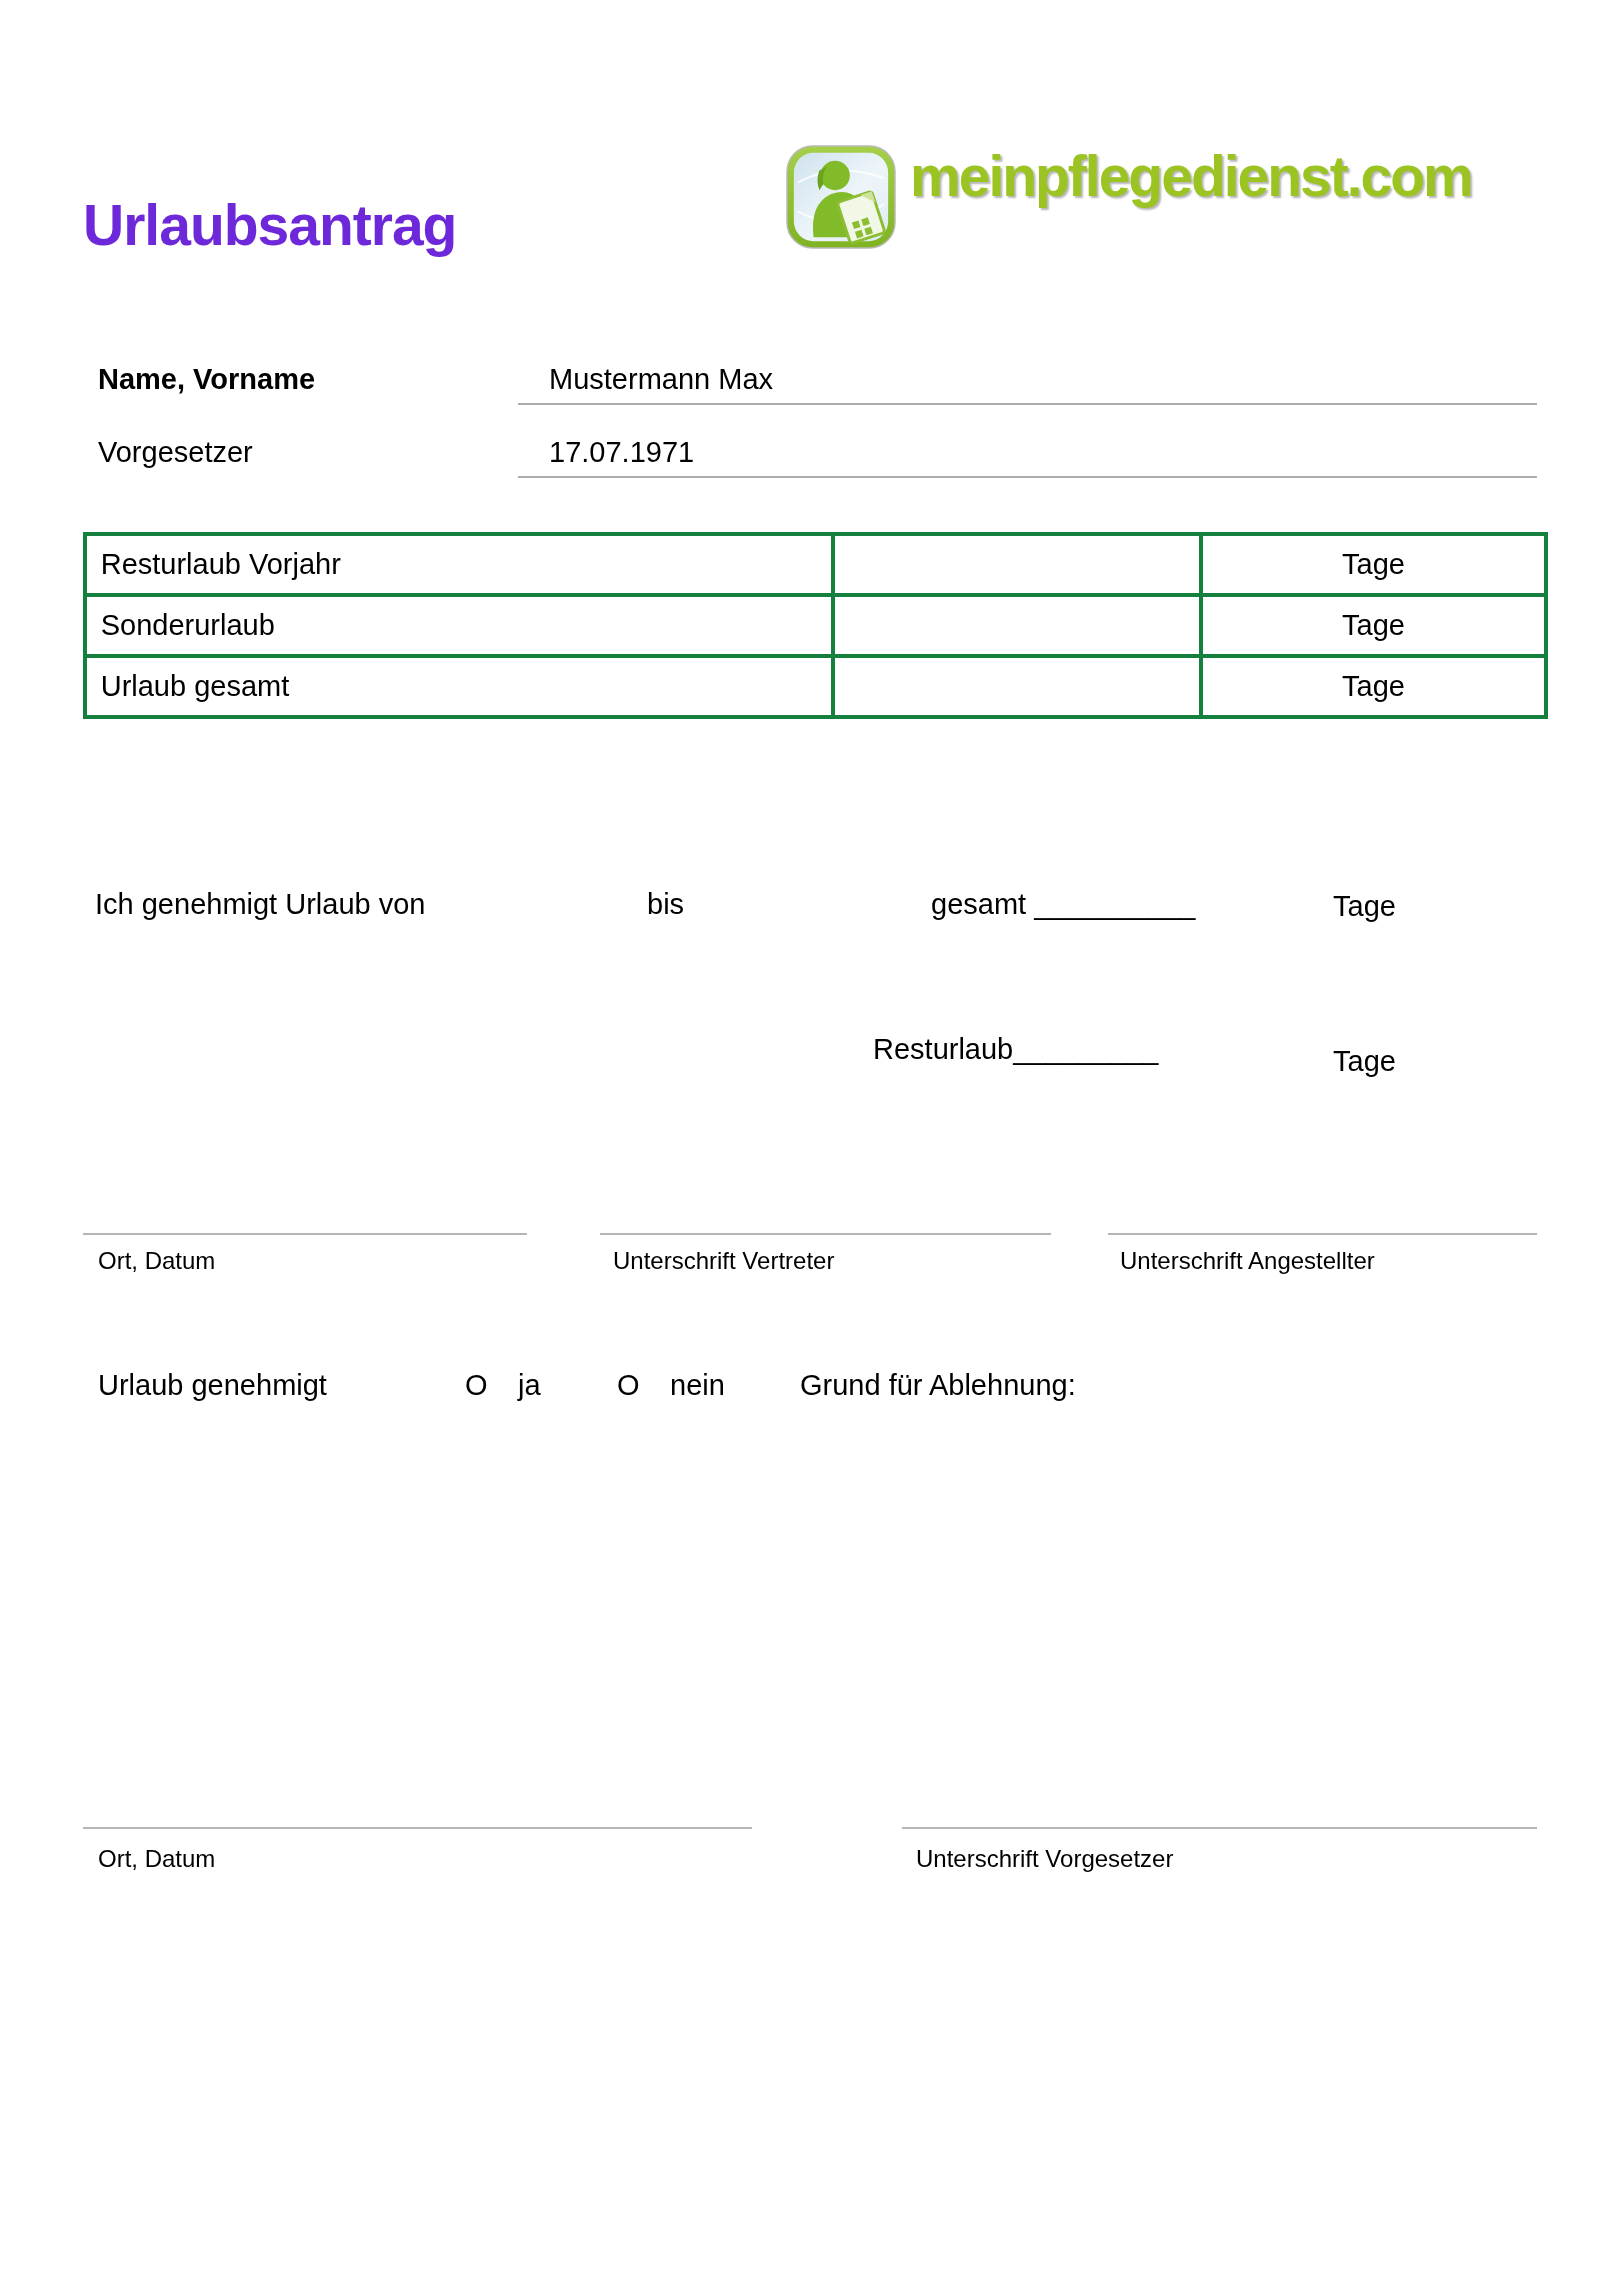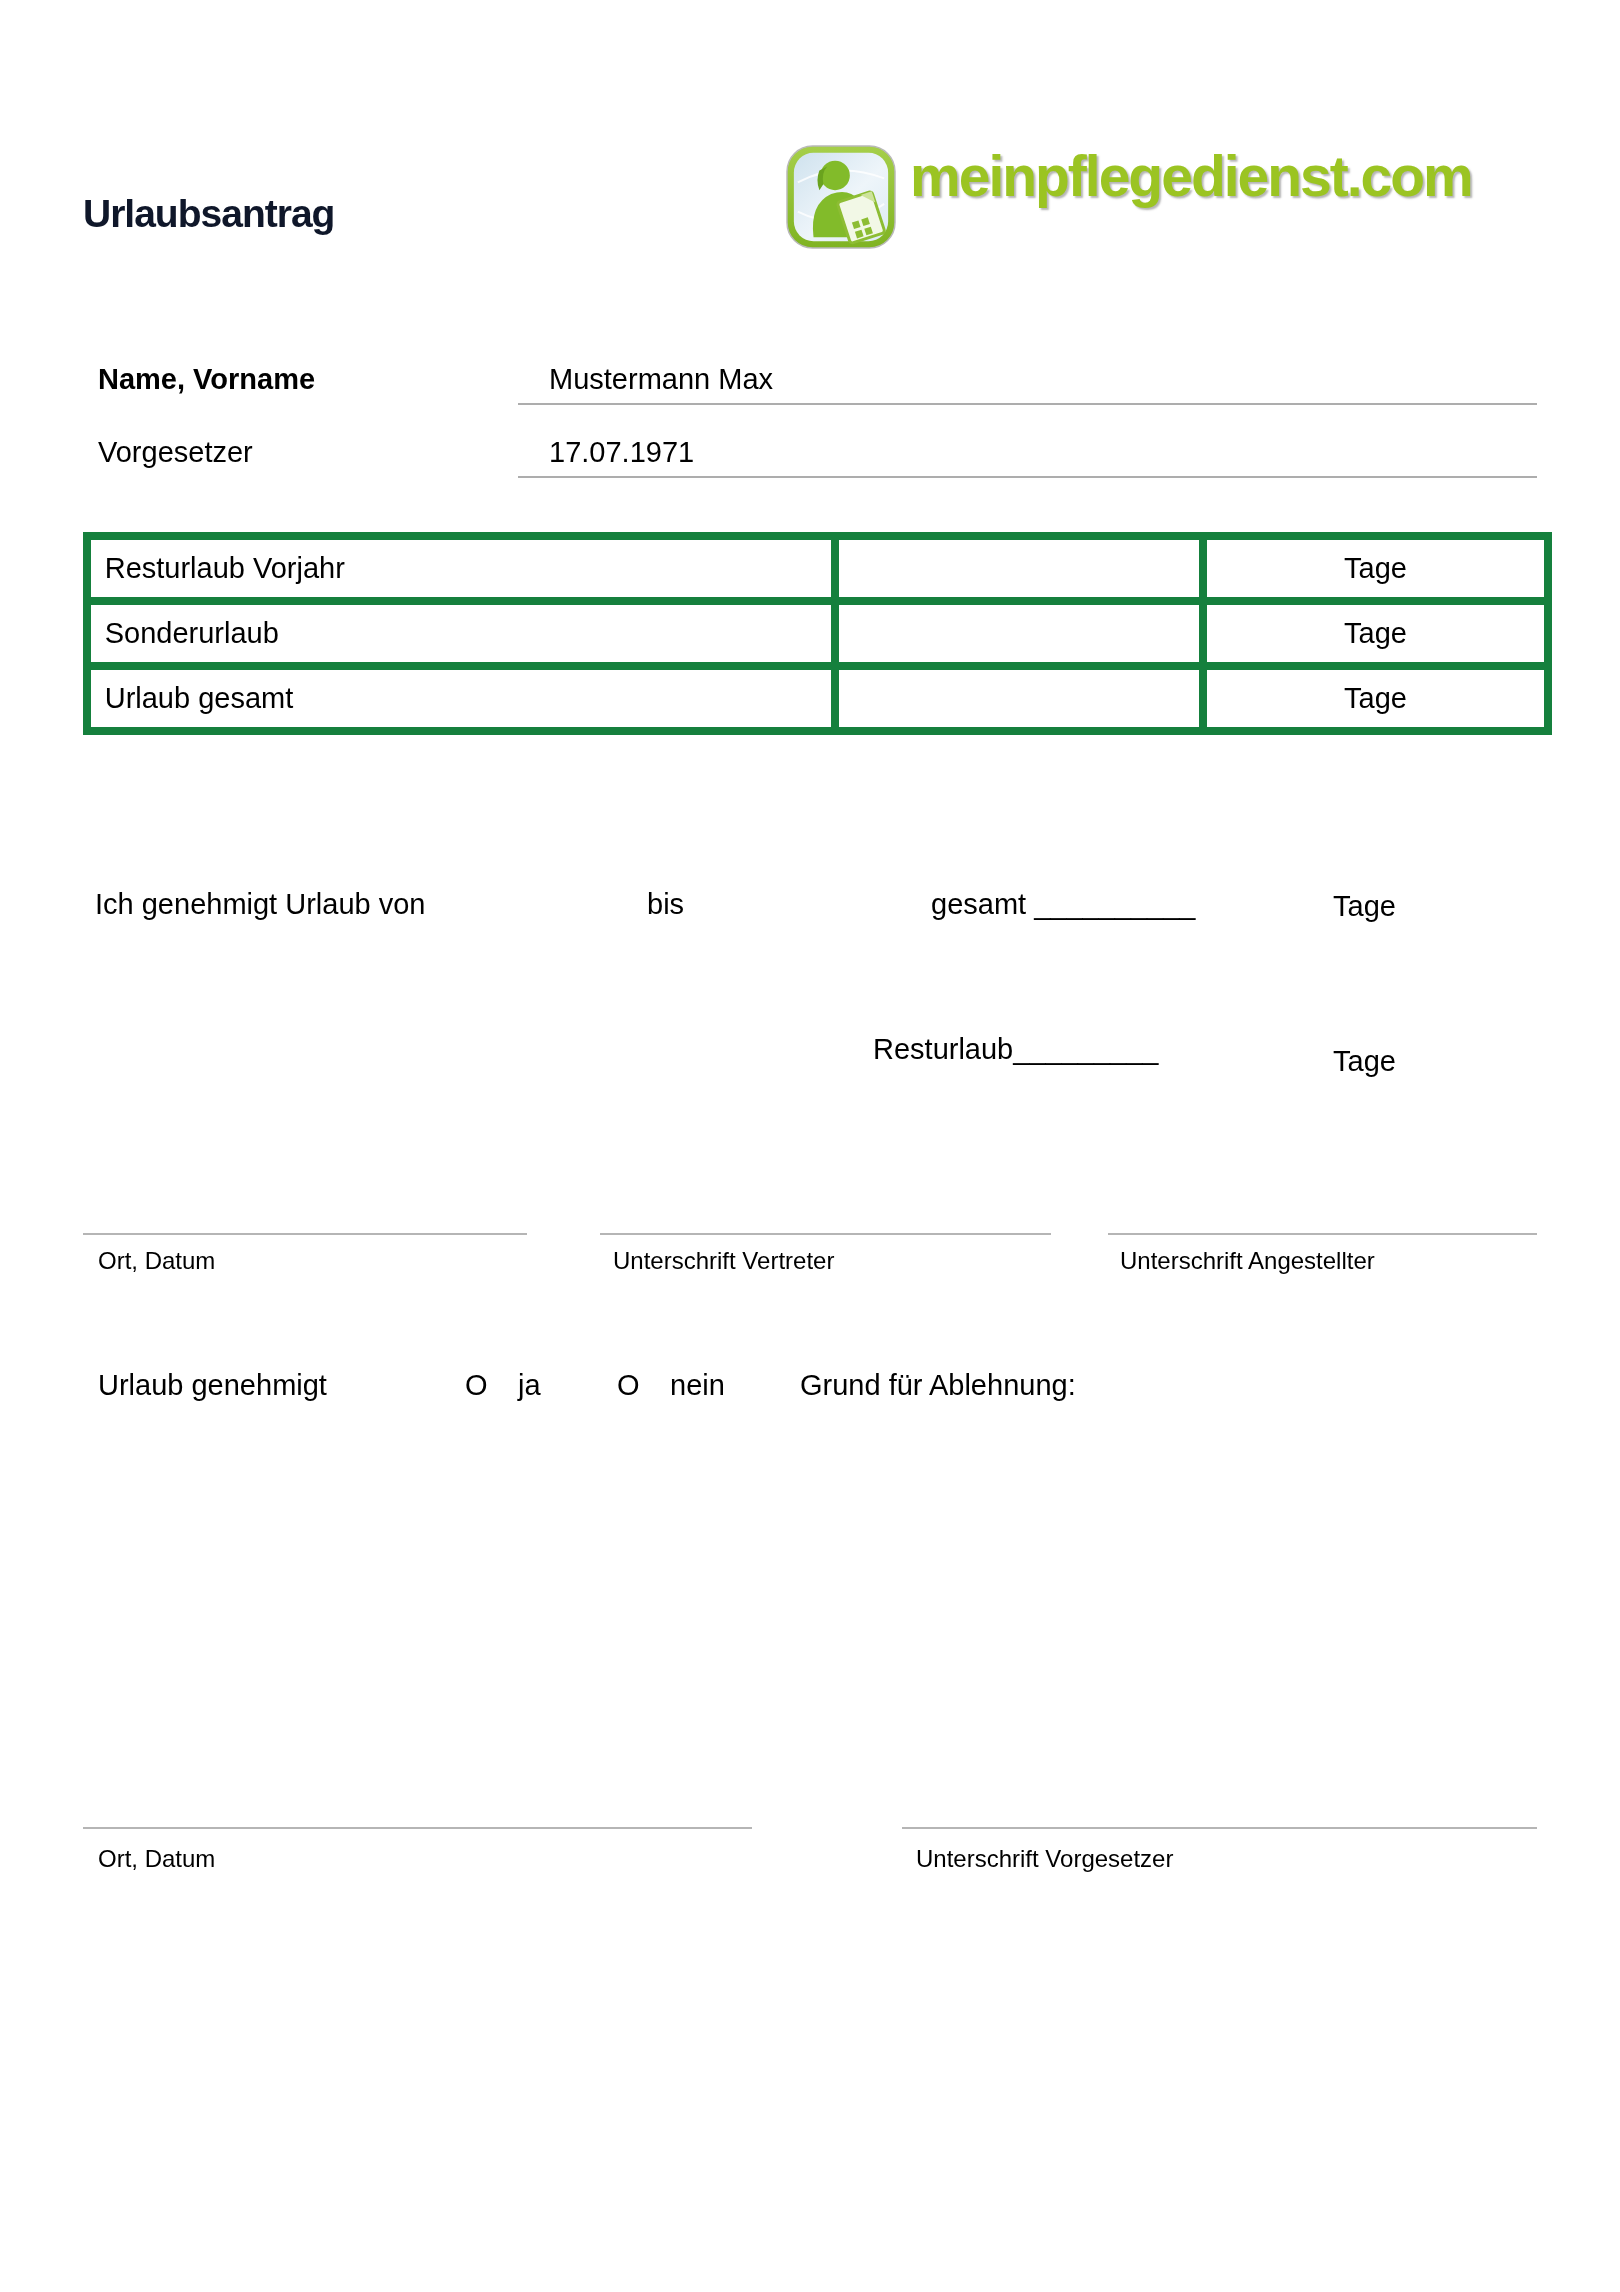--- a/index.html
+++ b/index.html
@@ -11,23 +11,23 @@
     position: relative;
     width: 1620px;
     height: 2293px;
     background: #ffffff;
     font-family: "Liberation Sans", sans-serif;
     color: #000000;
     overflow: hidden;
   }
   .abs { position: absolute; white-space: nowrap; }
   .page-title {
-    font-size: 39px;
+    font-size: 57px;
     font-weight: 700;
-    color: #0f172a;
+    color: #6d28d9;
     letter-spacing: -1px;
   }
   .brand {
     display: flex;
     align-items: flex-start;
     gap: 12px;
   }
   .logo-text {
     font-size: 57px;
     font-weight: 700;
@@ -45,21 +45,21 @@
     position: absolute;
     height: 2px;
     background: #b5b5b5;
   }
   table.vac {
     border-collapse: collapse;
     table-layout: fixed;
     width: 1460px;
   }
   table.vac td {
-    border: 8px solid #15803d;
+    border: 4px solid #15803d;
     height: 57px;
     font-size: 29px;
     padding: 0;
     vertical-align: middle;
     background: #ffffff;
   }
   table.vac td.label-cell { padding-left: 13.7px; }
   table.vac td.unit-cell { text-align: center; }
   .blank-underscores { letter-spacing: 0; }
 </style>

